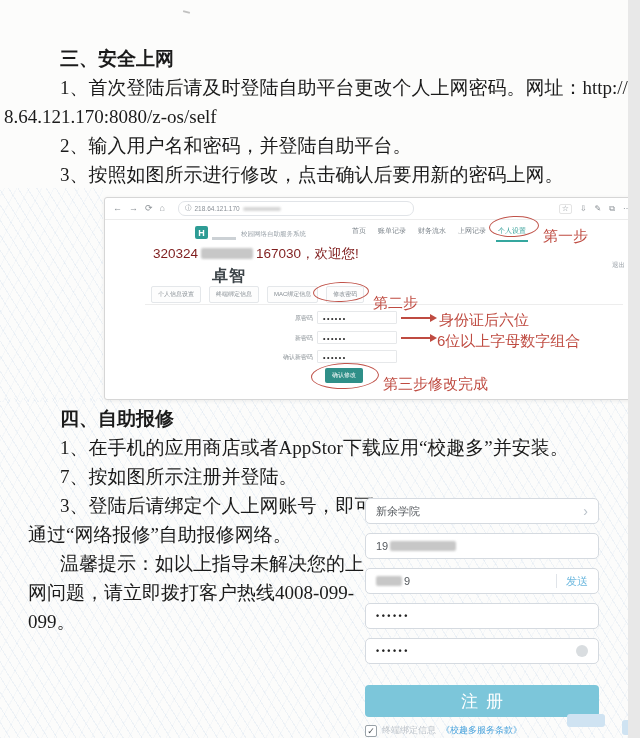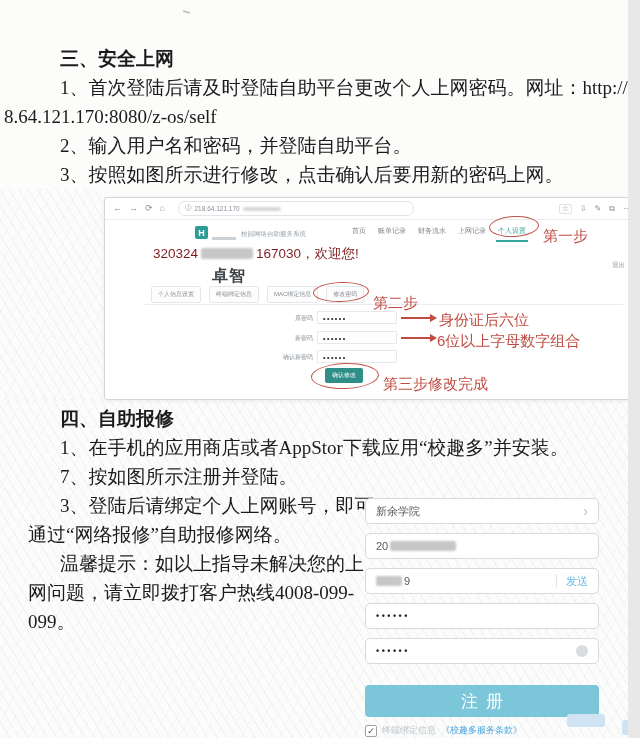--- a/index.html
+++ b/index.html
@@ -199,21 +199,21 @@
     <div class="dline">网问题，请立即拨打客户热线4008-099-</div>
     <div class="dline">099。</div>
   </div>
 
   <div class="reg">
     <div class="field">
       <span>新余学院</span>
       <span class="chev">›</span>
     </div>
     <div class="field">
-      <span>20</span>
+      <span>19</span>
       <span class="blurblock pblur"></span>
     </div>
     <div class="field">
       <span class="blurblock cblur"></span>
       <span>9</span>
       <span class="send-wrap">
         <span class="send-div"></span>
         <span class="send">发送</span>
       </span>
     </div>

